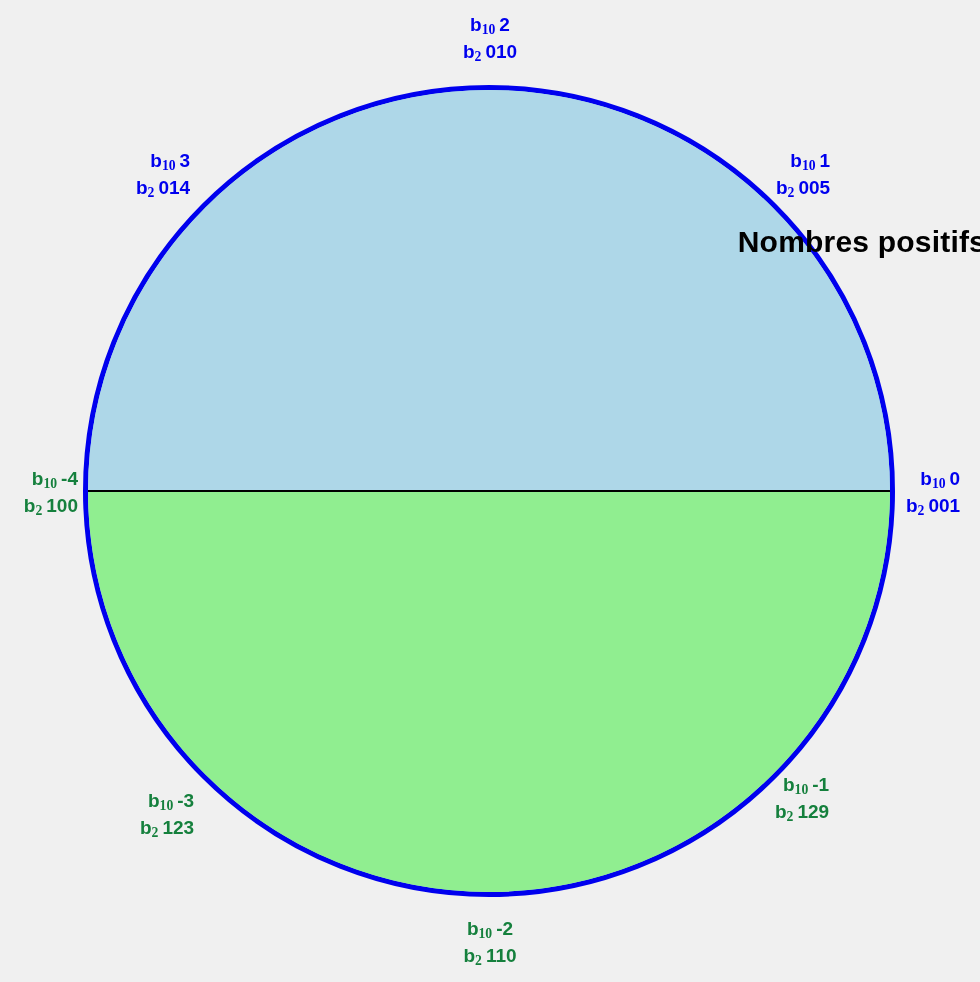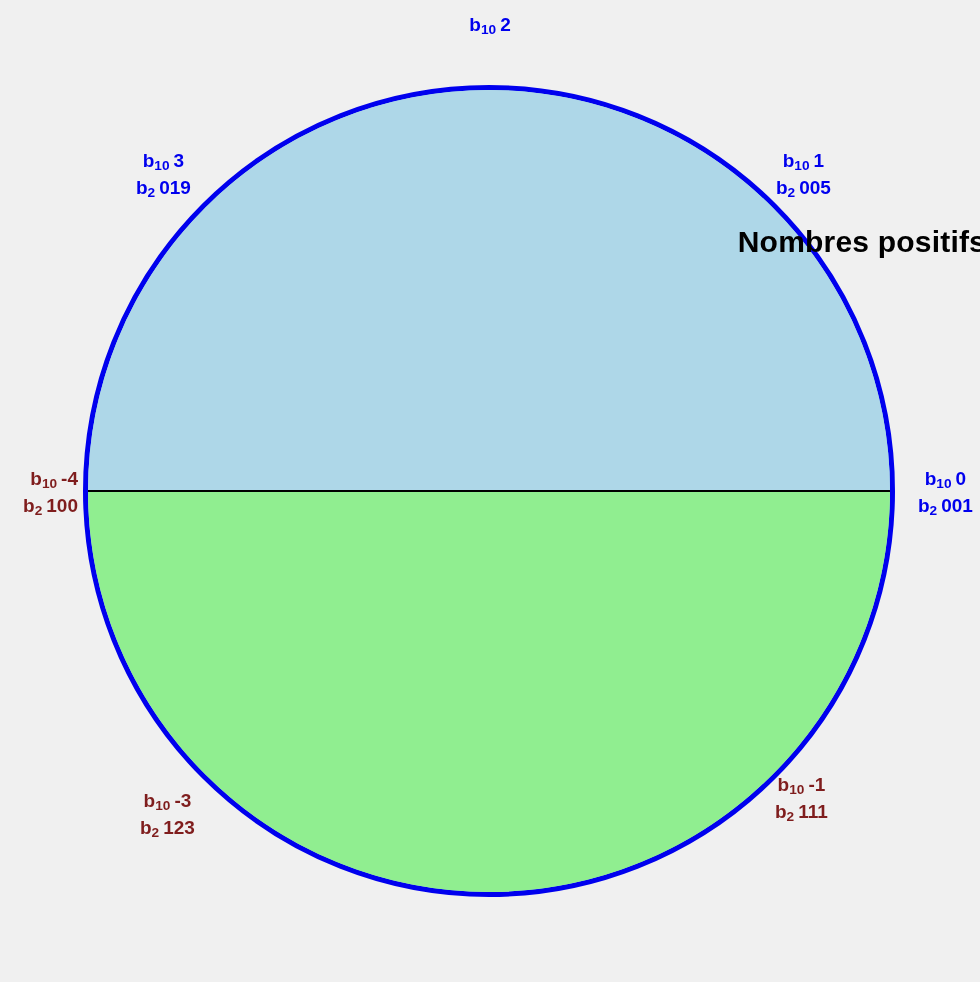--- a/index.html
+++ b/index.html
@@ -84,28 +84,29 @@
     white-space: nowrap;
   }
   .value-label .row { display: block; }
   .value-label sub {
     font-size: 0.72em;
     font-weight: bold;
     vertical-align: baseline;
     position: relative;
     top: 0.22em;
     letter-spacing: 0;
+    font-family: Liberation Serif, serif;
   }
   .value-label .num { margin-left: 4px; }
 
   .pos { color: #0000ee; }
-  .neg { color: #7f1d1d; }
+  .neg { color: #15803d; }
 
   .align-right { text-align: right; }
-  .align-left  { text-align: center; }
+  .align-left  { text-align: right; }
   .align-center{ text-align: center; }
 </style>
 </head>
 <body>
 
 <div id="stage">
 
   <div class="circle-wrap">
     <div class="circle">
       <div class="half-top"></div>
@@ -114,28 +115,31 @@
     </div>
   </div>
 
   <div id="zone-pos" class="zone-title">Nombres positifs</div>
 
 
   <div class="value-label pos align-center" style="left:0; top:12px; width:980px;">
     <span class="row">
       <span>b</span><sub>10</sub><span class="num">2</span>
     </span>
+    <span class="row">
+      <span>b</span><sub>2</sub><span class="num">010</span>
+    </span>
   </div>
 
   <div class="value-label pos align-left" style="left:136px; top:148px;">
     <span class="row">
       <span>b</span><sub>10</sub><span class="num">3</span>
     </span>
     <span class="row">
-      <span>b</span><sub>2</sub><span class="num">019</span>
+      <span>b</span><sub>2</sub><span class="num">014</span>
     </span>
   </div>
 
   <div class="value-label pos align-left" style="left:776px; top:148px;">
     <span class="row">
       <span>b</span><sub>10</sub><span class="num">1</span>
     </span>
     <span class="row">
       <span>b</span><sub>2</sub><span class="num">005</span>
     </span>
@@ -143,21 +147,21 @@
 
   <div class="value-label neg align-right" style="left:0; top:466px; width:78px;">
     <span class="row">
       <span>b</span><sub>10</sub><span class="num">-4</span>
     </span>
     <span class="row">
       <span>b</span><sub>2</sub><span class="num">100</span>
     </span>
   </div>
 
-  <div class="value-label pos align-left" style="left:906px; top:466px;margin-left:12px;">
+  <div class="value-label pos align-left" style="left:906px; top:466px;">
     <span class="row">
       <span>b</span><sub>10</sub><span class="num">0</span>
     </span>
     <span class="row">
       <span>b</span><sub>2</sub><span class="num">001</span>
     </span>
   </div>
 
   <div class="value-label neg align-left" style="left:140px; top:788px;">
     <span class="row">
@@ -166,18 +170,26 @@
     <span class="row">
       <span>b</span><sub>2</sub><span class="num">123</span>
     </span>
   </div>
 
   <div class="value-label neg align-left" style="left:775px; top:772px;">
     <span class="row">
       <span>b</span><sub>10</sub><span class="num">-1</span>
     </span>
     <span class="row">
-      <span>b</span><sub>2</sub><span class="num">111</span>
+      <span>b</span><sub>2</sub><span class="num">129</span>
     </span>
   </div>
 
+  <div class="value-label neg align-center" style="left:0; top:916px; width:980px;">
+    <span class="row">
+      <span>b</span><sub>10</sub><span class="num">-2</span>
+    </span>
+    <span class="row">
+      <span>b</span><sub>2</sub><span class="num">110</span>
+    </span>
+  </div>
 
 </div>
 
 </body></html>

